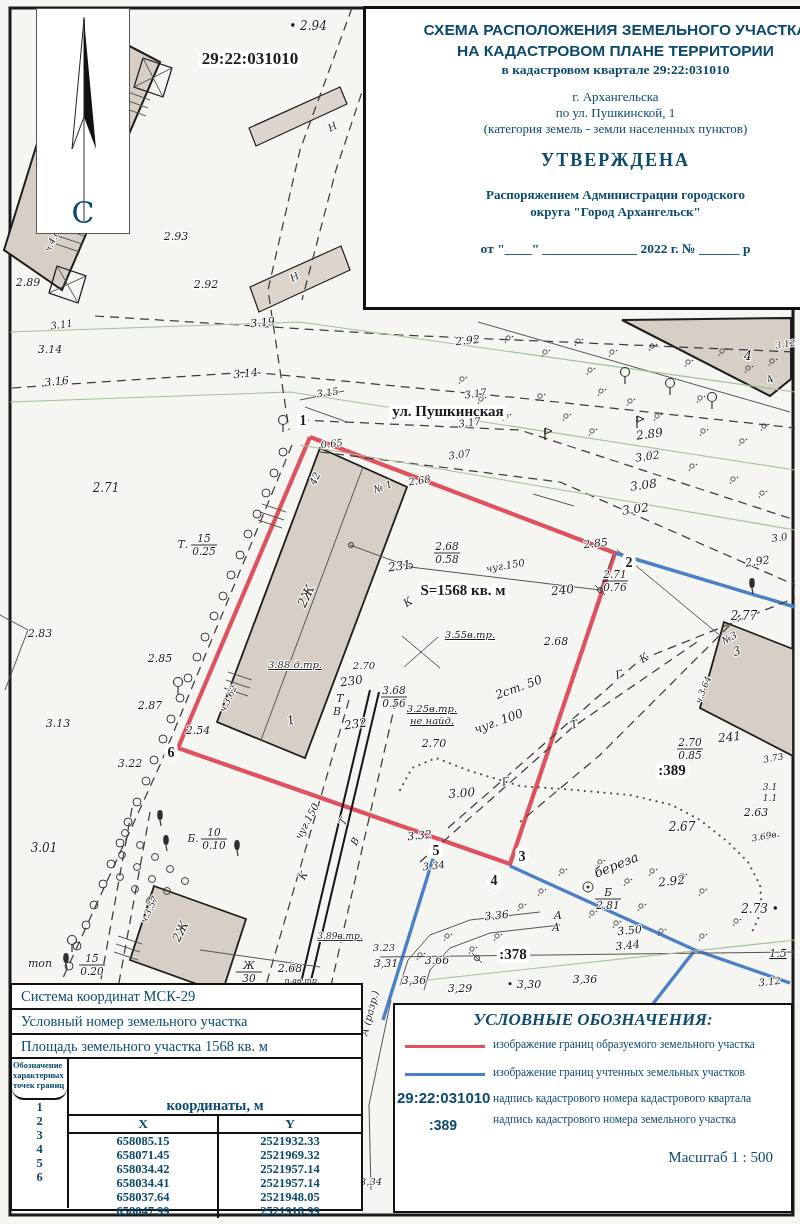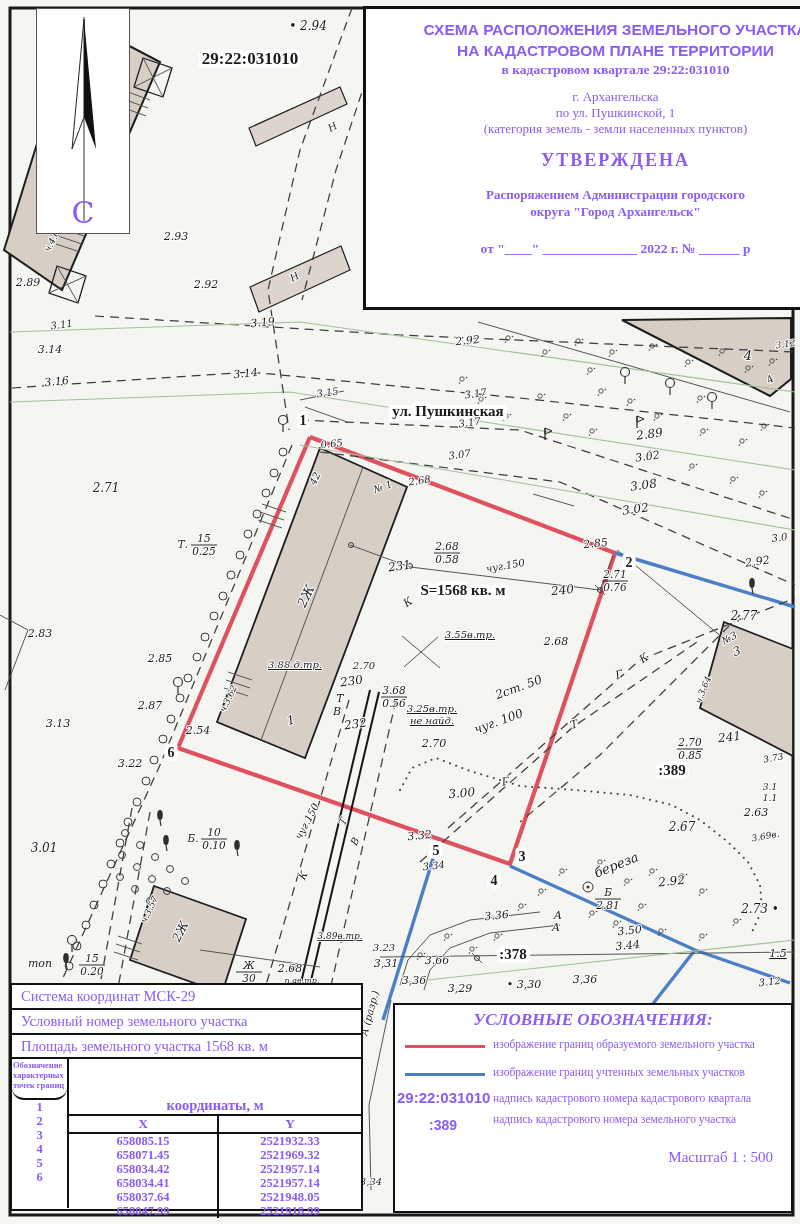--- a/index.html
+++ b/index.html
@@ -1,17 +1,17 @@
 <!DOCTYPE html>
 <html><head>
 <meta charset="utf-8">
 <style>
   html,body{margin:0;padding:0;background:#e9e9e7;}
   .page{position:relative;width:800px;height:1224px;background:#fbfbf9;overflow:hidden;
-        font-family:"Liberation Serif",serif;color:#8b5cf6;}
+        font-family:"Liberation Serif",serif;color:#0c4a6e;}
   #map-svg{position:absolute;left:0;top:0;}
 
   
   .north{position:absolute;left:36px;top:8px;width:94px;height:226px;background:#fff;
          border:1px solid #555;box-sizing:border-box;}
   .north-letter{position:absolute;left:0;right:0;bottom:4px;text-align:center;
                 font-family:"DejaVu Serif",serif;font-size:30px;line-height:32px;}
 
   
   .titleblock{position:absolute;left:363px;top:6px;width:505px;height:304px;background:#fff;

